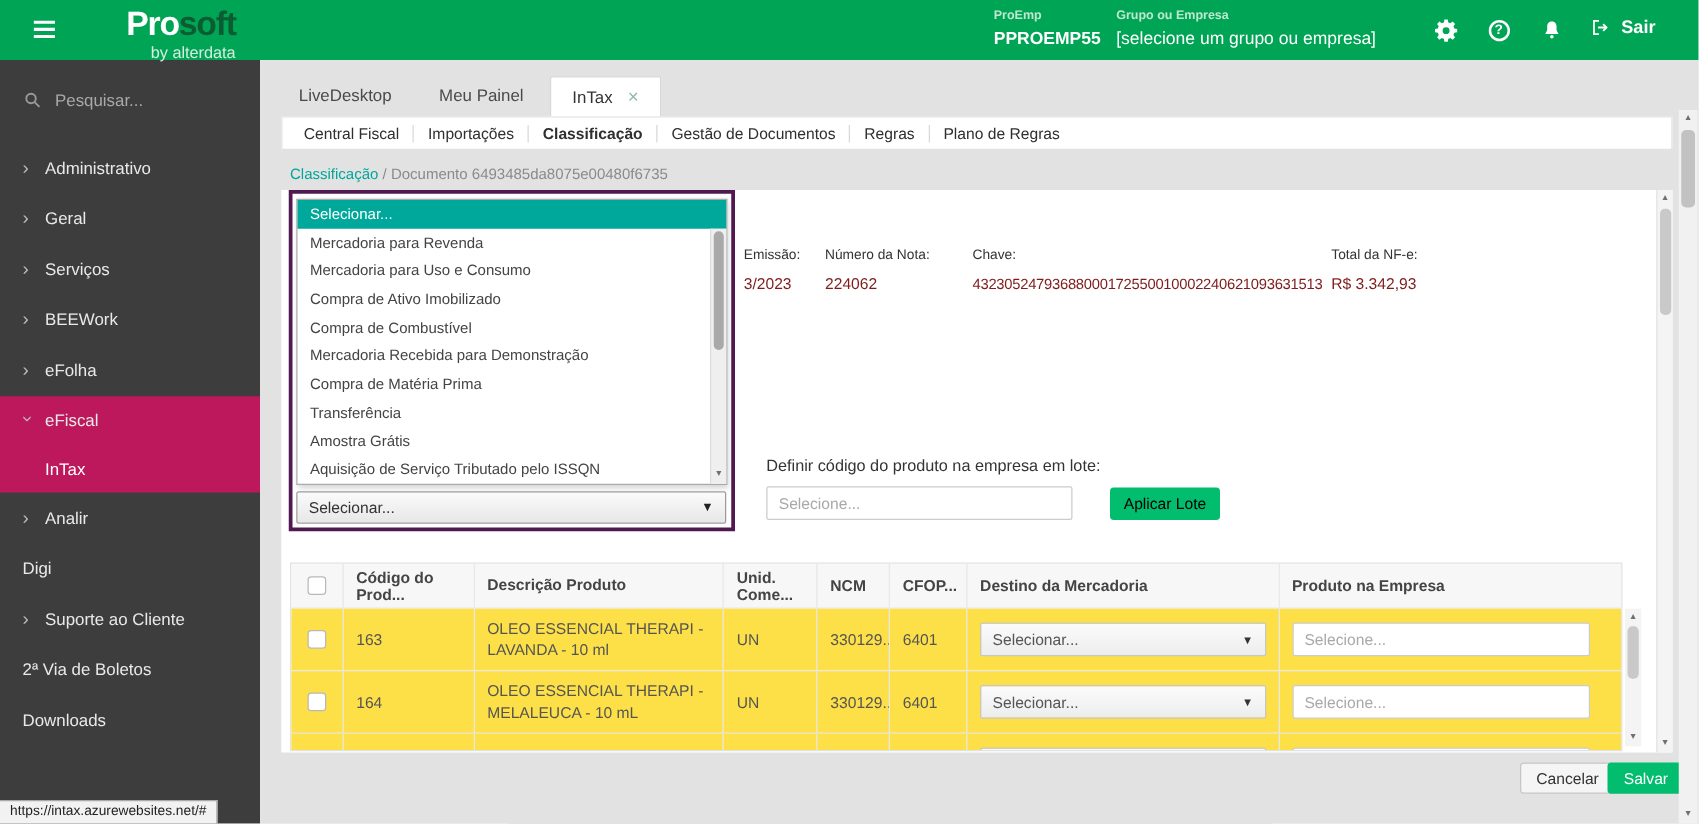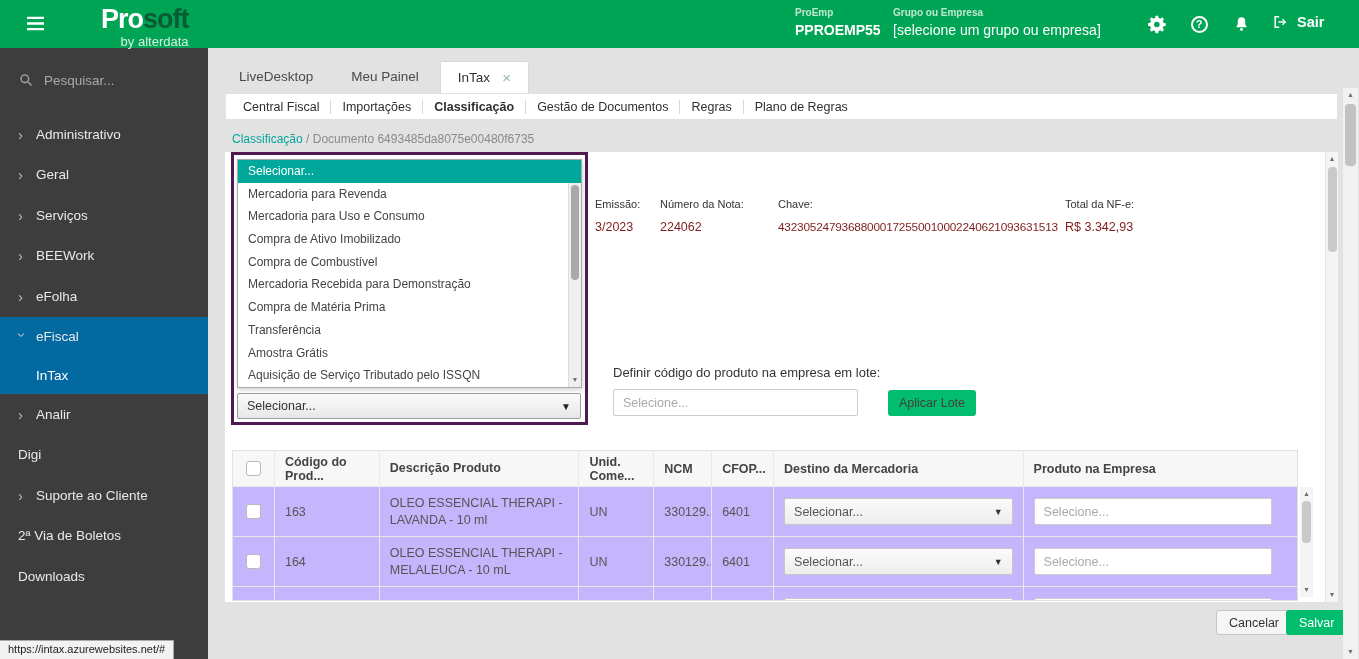--- a/index.html
+++ b/index.html
@@ -27,21 +27,21 @@
   .help-circle{width:17px;height:17px;border:2px solid #fff;border-radius:50%;font-size:11px;font-weight:bold;display:flex;align-items:center;justify-content:center;}
   .sair{position:absolute;left:1272px;top:14px;display:flex;align-items:center;gap:8px;font-size:14.5px;font-weight:bold;cursor:pointer;}
 
   
   .sidebar{position:absolute;left:0;top:48px;width:208px;height:611px;background:#3d3d3d;color:#e9e9e9;z-index:10;}
   .search-row{display:flex;align-items:center;gap:11px;height:44px;margin-top:10px;padding:0 19px;color:#a9a9a9;font-size:13.5px;cursor:text;}
   .nav{position:absolute;top:66px;left:0;width:100%;}
   .nav-item{display:flex;align-items:center;gap:10px;height:40.5px;padding:0 18px;font-size:13.5px;cursor:pointer;}
   .nav-item .chev{color:#bbbbbb;font-size:15px;width:8px;display:inline-block;}
   .chev.down{transform:rotate(90deg);}
-  .nav-group{background:#0369a1;}
+  .nav-group{background:#be185d;}
   .nav-item.sub{padding-left:36px;height:37px;}
   .nav-item.active{color:#ffffff;}
 
   .status-bar{position:absolute;left:0;bottom:0;height:19px;background:#f2f2f2;border:1px solid #a9a9a9;border-left:none;border-bottom:none;color:#222;font-size:11px;line-height:17px;padding:0 8px;z-index:30;white-space:nowrap;}
 
   
   .main{position:absolute;left:208px;top:48px;width:1151px;height:611px;background:#e2e2e2;}
   .tabs{position:absolute;left:14px;top:13px;display:flex;height:32px;z-index:2;}
   .tab{padding:0 17px;line-height:32px;font-size:13.5px;color:#4a4a4a;cursor:pointer;margin-right:4px;}
   .tab.active{background:#fff;border:1px solid #d8d8d8;border-bottom:none;border-radius:2px 2px 0 0;display:flex;align-items:center;gap:12px;color:#333;}
@@ -62,25 +62,25 @@
   .info-emissao{left:370px;}
   .info-numero{left:435px;}
   .info-chave{left:553px;}
   .info-chave .info-value{font-size:11.8px;letter-spacing:-0.2px;}
   .info-total{left:840px;}
 
   
   .batch-label{position:absolute;left:388px;top:213px;font-weight:normal;font-size:13px;color:#333;}
   .batch-input{position:absolute;left:388px;top:237px;width:245px;height:27px;border:1px solid #ccc;border-radius:2px;padding:0 9px;font-size:12.5px;font-family:inherit;color:#333;}
   .batch-input::placeholder{color:#a9a9a9;}
-  .btn-aplicar{position:absolute;left:663px;top:238px;height:26px;padding:0 11px;background:#02bd6e;color:#404040;border:none;border-radius:3px;font-size:12.5px;font-family:inherit;cursor:pointer;}
+  .btn-aplicar{position:absolute;left:663px;top:238px;height:26px;padding:0 11px;background:#02bd6e;color:#000000;border:none;border-radius:3px;font-size:12.5px;font-family:inherit;cursor:pointer;}
 
   
   .table{position:absolute;left:7px;top:298px;width:1066px;height:151px;border:1px solid #e1e1e1;overflow:hidden;font-size:12.5px;color:#555;background:#fff;}
-  .tr{display:flex;border-bottom:1px solid #e8e8e8;background:#c4b5fd;}
+  .tr{display:flex;border-bottom:1px solid #e8e8e8;background:#fde047;}
   .tr.thead{background:#f7f7f7;font-weight:bold;color:#444;height:36px;}
   .tr.body-row{height:50px;}
   .td{border-right:1px solid #e8e8e8;padding:0 10px;display:flex;align-items:center;overflow:hidden;}
   .td:last-child{border-right:none;}
   .col-check{width:42px;justify-content:center;}
   .col-codigo{width:105px;}
   .col-desc{width:200px;line-height:1.35;}
   .col-unid{width:75px;}
   .col-ncm{width:58px;}
   .col-cfop{width:62px;}

